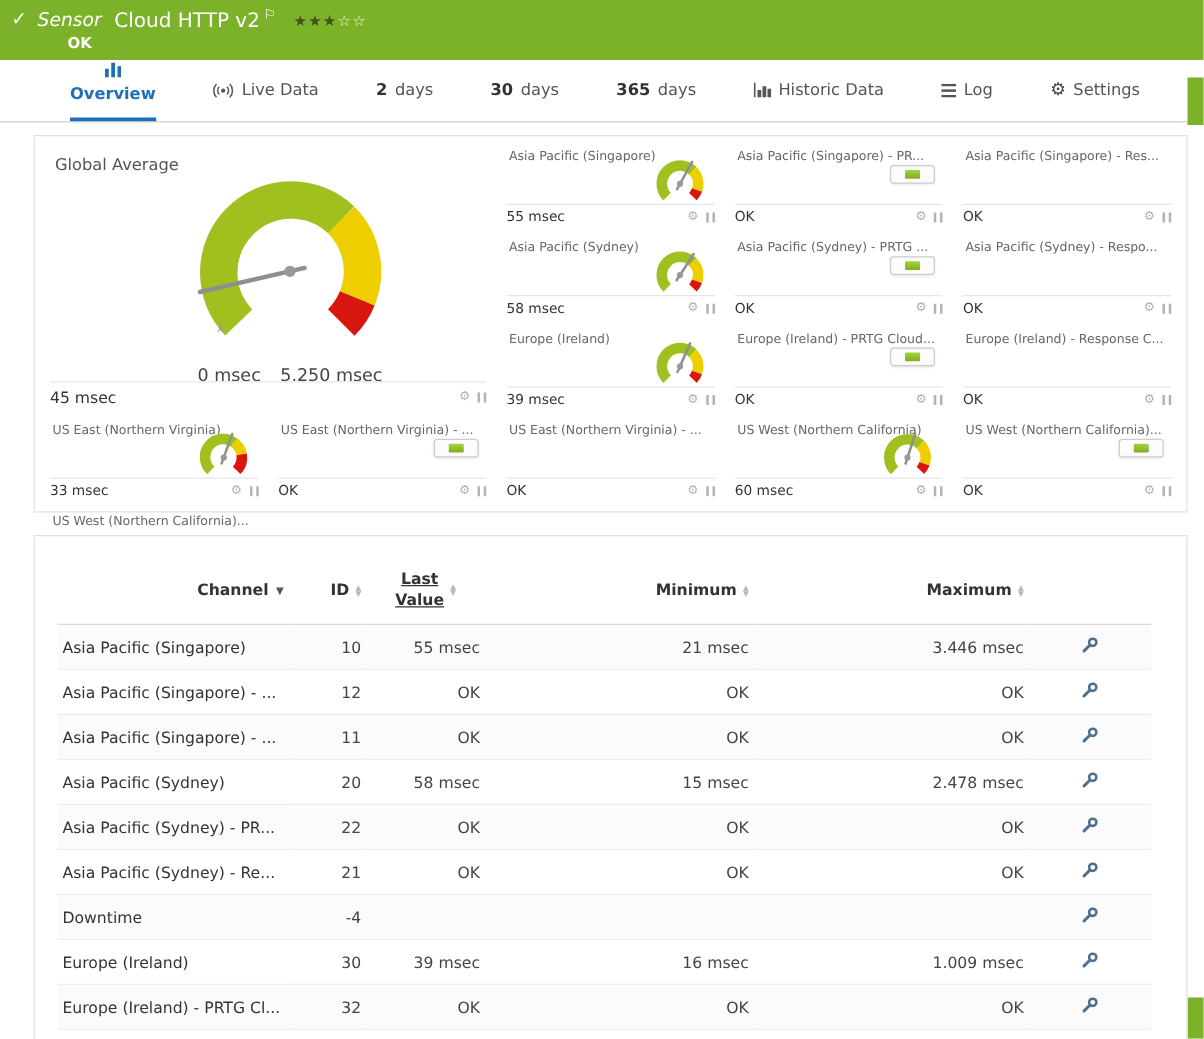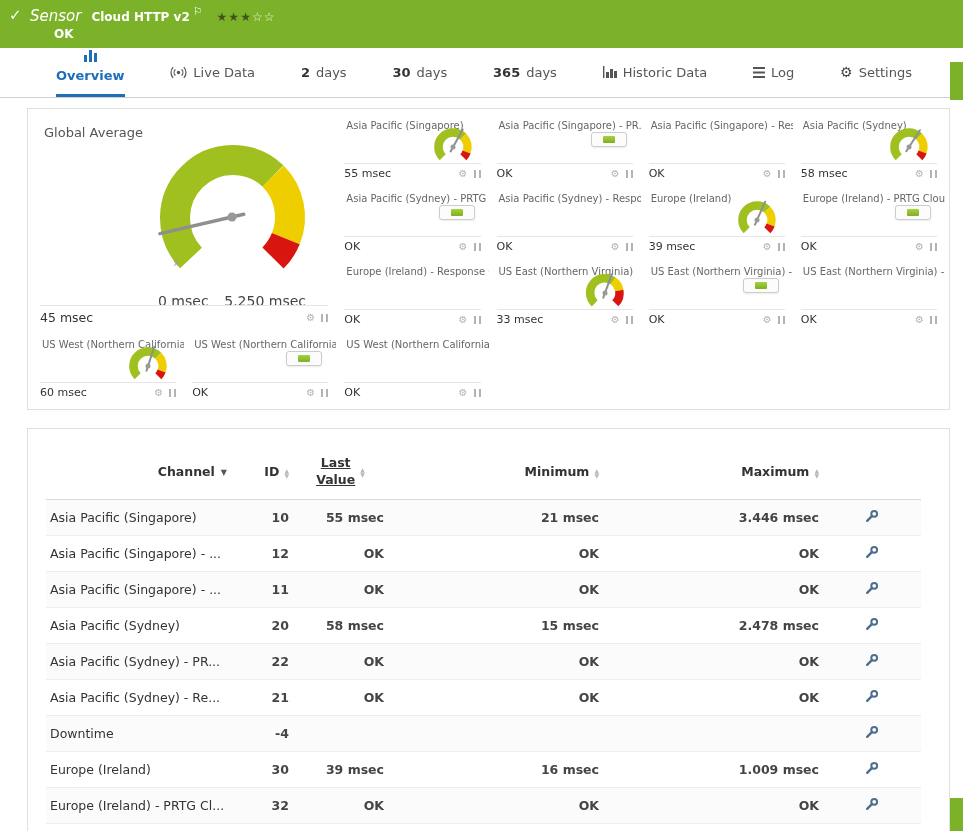--- a/index.html
+++ b/index.html
@@ -5,21 +5,21 @@
   * { margin:0; padding:0; box-sizing:border-box; }
   html,body { width:963px; height:831px; overflow:hidden; background:#fff;
     font-family:"DejaVu Sans","Liberation Sans",sans-serif; }
   .page { position:relative; width:963px; height:831px; }
 
   
   .top-header { position:absolute; top:0; left:0; width:963px; height:48px; background:#7cb229; color:#fff; }
   .check-icon { position:absolute; left:9px; top:6px; font-size:15px; font-weight:bold; }
   .header-line1 { position:absolute; left:30px; top:5px; white-space:nowrap; }
   .sensor-kind { font-style:italic; font-size:15px; margin-right:10px; }
-  .sensor-title { font-weight:bold; font-size:12px; }
+  .sensor-title { font-weight:normal; font-size:16px; }
   .flag-icon { font-size:11px; vertical-align:super; margin-left:3px; }
   .star-rating { margin-left:14px; font-size:12px; letter-spacing:1px; cursor:pointer; }
   .stars-filled { color:#44511b; }
   .stars-empty { color:#eaf4d6; }
   .header-status { position:absolute; left:54px; top:27px; font-size:12px; font-weight:bold; }
 
   
   .tab-bar { position:absolute; top:48px; left:0; width:950px; height:50px; background:#fff;
     border-bottom:1px solid #cfcfcf; display:flex; justify-content:space-between;
     padding:0 38px 0 56px; }
@@ -29,21 +29,21 @@
   .tab b { color:#333; }
   .tab-icon { display:inline-flex; align-items:center; }
   .gear-glyph { font-size:14px; color:#444; line-height:1; }
 
   .green-strip-top { position:absolute; left:950px; top:62px; width:13px; height:38px; background:#7cb229; }
   .green-strip-bottom { position:absolute; left:950px; top:798px; width:13px; height:33px; background:#7cb229; }
 
   
   .overview-panel { position:absolute; left:27px; top:108px; width:923px; height:302px;
     background:#fff; border:1px solid #e0e0e0; padding:4px; }
-  .gauge-grid { display:grid; grid-template-columns:repeat(6,1fr); grid-auto-rows:73px; }
+  .gauge-grid { display:grid; grid-template-columns:repeat(5,1fr); grid-auto-rows:73px; }
   .tile { position:relative; overflow:hidden; }
   .tile-title { padding:7px 10px 0; font-size:10px; color:#666; white-space:nowrap; overflow:hidden; }
   .tile-footer { position:absolute; left:8px; right:8px; bottom:3px; height:20px;
     border-top:1px solid #e6e6e6; display:flex; justify-content:space-between; align-items:center; }
   .tile-value { font-size:11px; color:#333; }
   .tile-icons { display:flex; gap:6px; align-items:center; }
   .gear-small { font-size:10px; color:#b3b3b3; line-height:1; cursor:pointer; }
   .pause-small { width:7px; height:8px; border-left:2px solid #b3b3b3; border-right:2px solid #b3b3b3; cursor:pointer; }
   .tile-widget { position:absolute; }
   .widget-gauge { right:12px; top:12px; }
@@ -70,21 +70,21 @@
   th.th-right { text-align:right; }
   th.th-center { text-align:center; }
   .two-line { display:inline-block; text-align:center; line-height:1.35; vertical-align:middle;text-decoration:underline; }
   .dd { font-size:8px; color:#555; margin-left:6px; vertical-align:middle; cursor:pointer; }
   .sort { display:inline-flex; flex-direction:column; margin-left:5px; vertical-align:middle; cursor:pointer; }
   .sort span { font-size:6px; line-height:5px; color:#b8b8b8; }
   tbody tr { border-top:1px solid #ededed; }
   tbody tr:nth-child(odd) { background:#fbfbfb; }
   tbody td { padding:9px 4px; }
   td.c-channel { text-align:left; color:#333; white-space:nowrap; overflow:hidden; }
-  td.c-num, td.c-last, td.c-min, td.c-max { text-align:right;font-weight:bold; }
+  td.c-num, td.c-last, td.c-min, td.c-max { text-align:right; }
   td.c-icon { text-align:center; }
   .wrench { cursor:pointer; display:inline-block; }
 </style>
 </head>
 <body>
 
 <div class="page">
 
   <div class="top-header">
     <span class="check-icon">✓</span>

